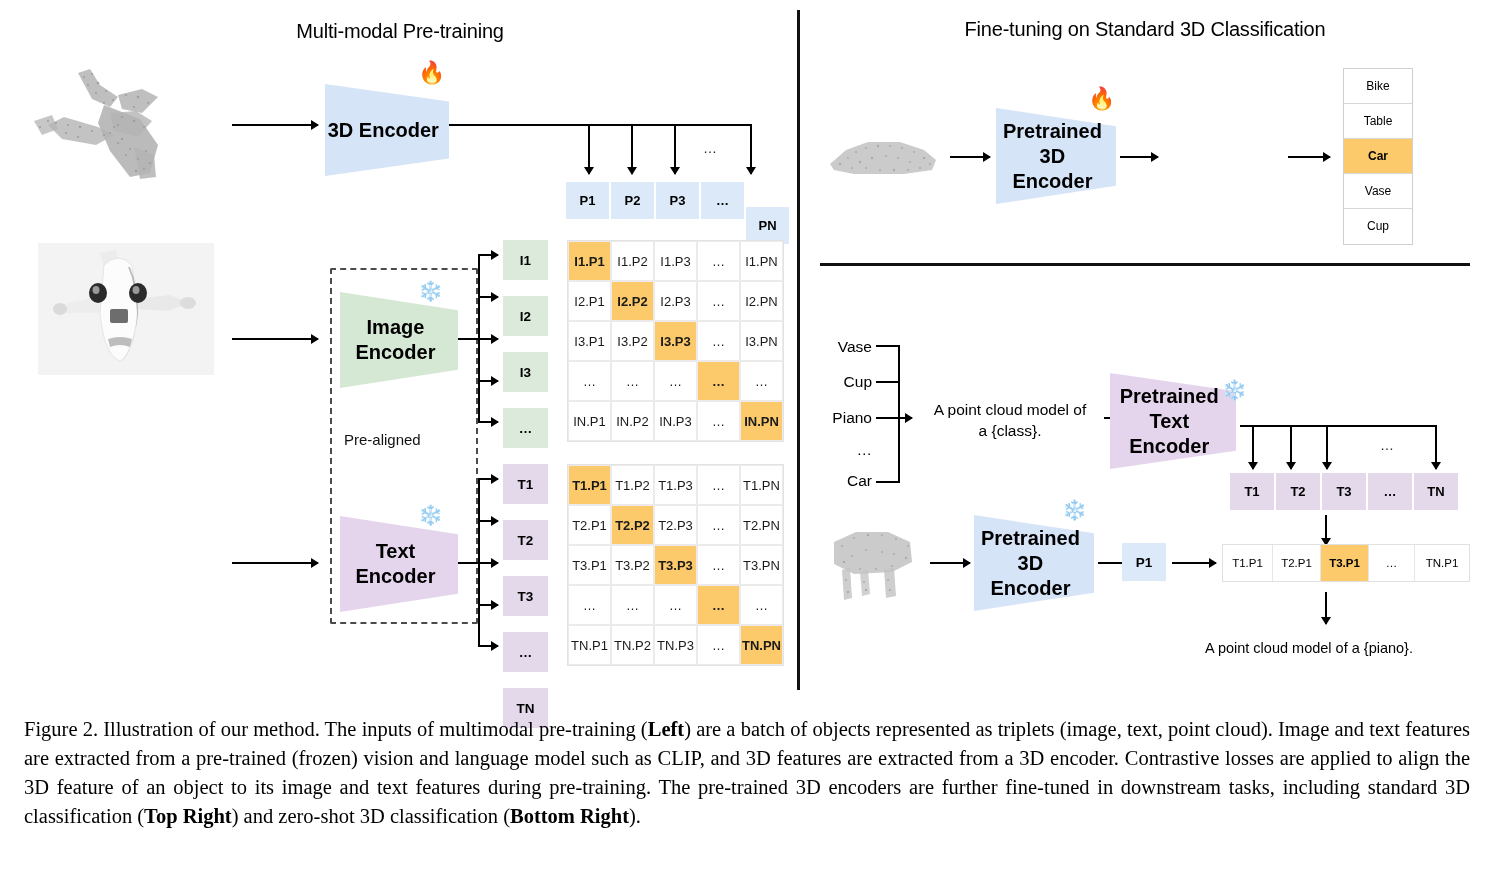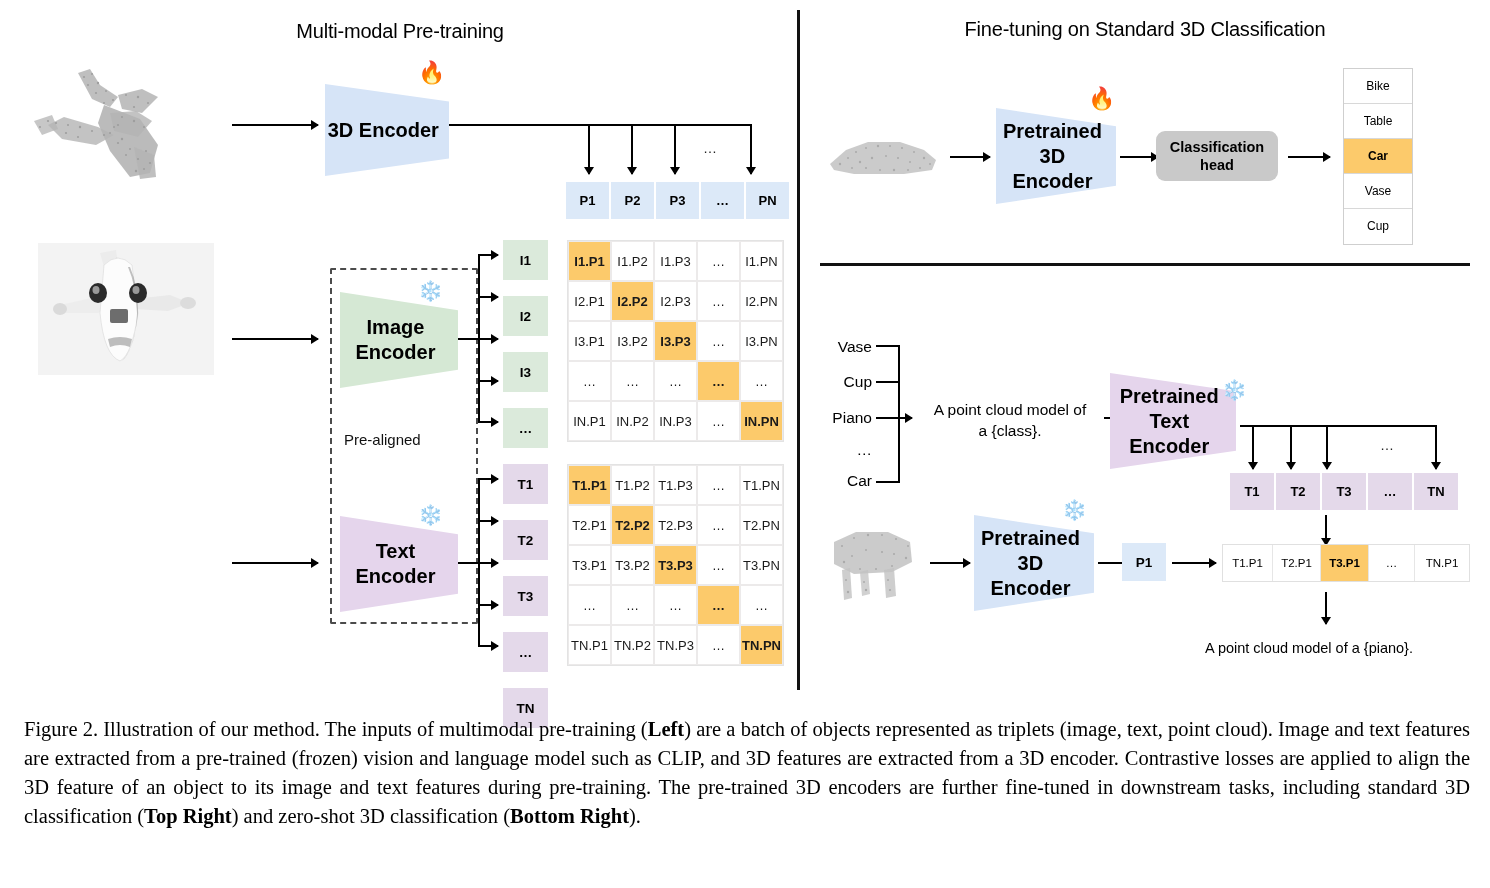--- a/index.html
+++ b/index.html
@@ -267,21 +267,21 @@
   <div class="varrow" style="left:631px; top:124px; height:50px;"></div>
   <div class="varrow" style="left:674px; top:124px; height:50px;"></div>
   <div class="varrow" style="left:750px; top:124px; height:50px;"></div>
   <div class="abs" style="left:703px; top:140px; font-size:14px; color:#222;">…</div>
 
   <div class="tokrow blue" style="left:566px; top:182px;">
     <div class="tok" style="width:43px;height:37px;">P1</div>
     <div class="tok" style="width:43px;height:37px;">P2</div>
     <div class="tok" style="width:43px;height:37px;">P3</div>
     <div class="tok" style="width:43px;height:37px;">…</div>
-    <div class="tok" style="width:43px;height:37px;">PN</div>
+    <div class="tok" style="width:43px;height:37px;margin-top:25px;">PN</div>
   </div>
 
   <div class="plainline-h" style="left:458px; top:338px; width:38px;"></div>
   <div class="plainline-v" style="left:478px; top:254px; height:168px;"></div>
   <div class="harrow" style="left:478px; top:254px; width:20px;"></div>
   <div class="harrow" style="left:478px; top:296px; width:20px;"></div>
   <div class="harrow" style="left:478px; top:338px; width:20px;"></div>
   <div class="harrow" style="left:478px; top:380px; width:20px;"></div>
   <div class="harrow" style="left:478px; top:421px; width:20px;"></div>
 
@@ -399,23 +399,20 @@
   <div class="harrow" style="left:950px; top:156px; width:40px;"></div>
 
   <div class="trap blue" style="left:996px; top:108px; width:120px; height:96px;">
     <div class="trapbg"></div>
     <div class="traplabel">Pretrained 3D<br>Encoder</div>
   </div>
   <div class="emoji" style="left:1088px; top:88px;">🔥</div>
 
   <div class="harrow" style="left:1120px; top:156px; width:38px;"></div>
 
-  <div class="cbox" style="left:1156px; top:131px; width:122px; height:50px;">
-    <span>Classification<br>head</span>
-  </div>
 
   <div class="harrow" style="left:1288px; top:156px; width:42px;"></div>
 
   <div class="classlist" style="left:1343px; top:68px; width:70px; height:177px;">
     <div class="citem" style="height:35.4px;">Bike</div>
     <div class="citem" style="height:35.4px;">Table</div>
     <div class="citem hl" style="height:35.4px;">Car</div>
     <div class="citem" style="height:35.4px;">Vase</div>
     <div class="citem" style="height:35.4px;">Cup</div>
   </div>

